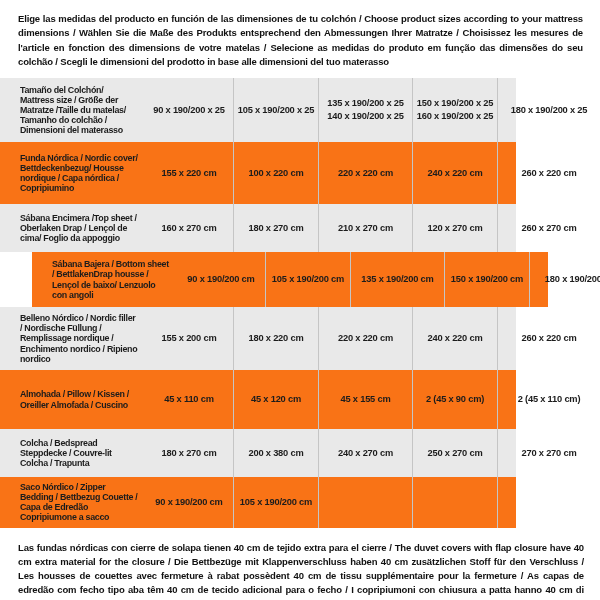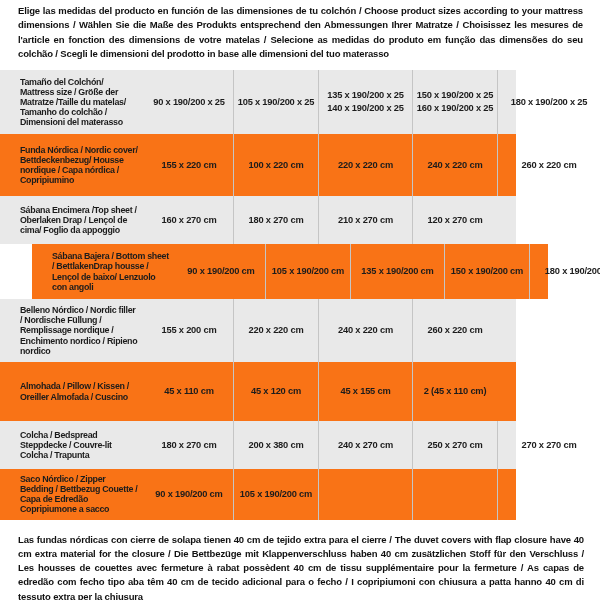--- a/index.html
+++ b/index.html
@@ -5,21 +5,21 @@
   * { margin: 0; padding: 0; box-sizing: border-box; }
   html, body { width: 600px; height: 600px; }
   body {
     font-family: "Liberation Sans", "DejaVu Sans", sans-serif;
     background: #ffffff;
     color: #1f1f1f;
   }
   .page {
     width: 600px; height: 600px;
     background: #ffffff;
-    padding-top: 4px;
+    padding-top: 12px;
     overflow: hidden;
   }
   .note {
     margin: 0 17px 0 18px;
     font-size: 9.5px;
     line-height: 1.5;
     font-weight: 700;
     letter-spacing: -0.15px;
     text-align: justify;
     color: #111111;
@@ -96,44 +96,47 @@
       <div class="cell b">240 x 220 cm</div>
       <div class="cell b">260 x 220 cm</div>
     </div>
 
     <div class="row gray r3">
       <div class="cell label">Sábana Encimera /Top sheet / Oberlaken Drap / Lençol de cima/ Foglio da appoggio</div>
       <div class="cell">160 x 270 cm</div>
       <div class="cell b">180 x 270 cm</div>
       <div class="cell b">210 x 270 cm</div>
       <div class="cell b">120 x 270 cm</div>
+      <div class="cell b">260 x 270 cm</div>
     </div>
 
     <div class="row white r4">
       <div class="cell label">Sábana Bajera / Bottom sheet / BettlakenDrap housse / Lençol de baixo/ Lenzuolo con angoli</div>
       <div class="cell">90 x 190/200 cm</div>
       <div class="cell b">105 x 190/200 cm</div>
       <div class="cell b">135 x 190/200 cm</div>
       <div class="cell b">150 x 190/200 cm</div>
       <div class="cell b">180 x 190/200 cm</div>
     </div>
 
     <div class="row gray r5">
       <div class="cell label">Belleno Nórdico / Nordic filler / Nordische Füllung / Remplissage nordique / Enchimento nordico / Ripieno nordico</div>
       <div class="cell">155 x 200 cm</div>
+      <div class="cell b">180 x 220 cm</div>
       <div class="cell b">220 x 220 cm</div>
       <div class="cell b">240 x 220 cm</div>
       <div class="cell b">260 x 220 cm</div>
     </div>
 
     <div class="row white r6">
       <div class="cell label">Almohada  / Pillow / Kissen / Oreiller Almofada / Cuscino</div>
       <div class="cell">45 x 110 cm</div>
       <div class="cell b">45 x 120 cm</div>
       <div class="cell b">45 x 155 cm</div>
+      <div class="cell b">2 (45 x 90 cm)</div>
       <div class="cell b">2 (45 x 110 cm)</div>
     </div>
 
     <div class="row gray r7">
       <div class="cell label">Colcha / Bedspread Steppdecke / Couvre-lit Colcha / Trapunta</div>
       <div class="cell">180 x 270 cm</div>
       <div class="cell b">200 x 380 cm</div>
       <div class="cell b">240 x 270 cm</div>
       <div class="cell b">250 x 270 cm</div>
       <div class="cell b">270 x 270 cm</div>

